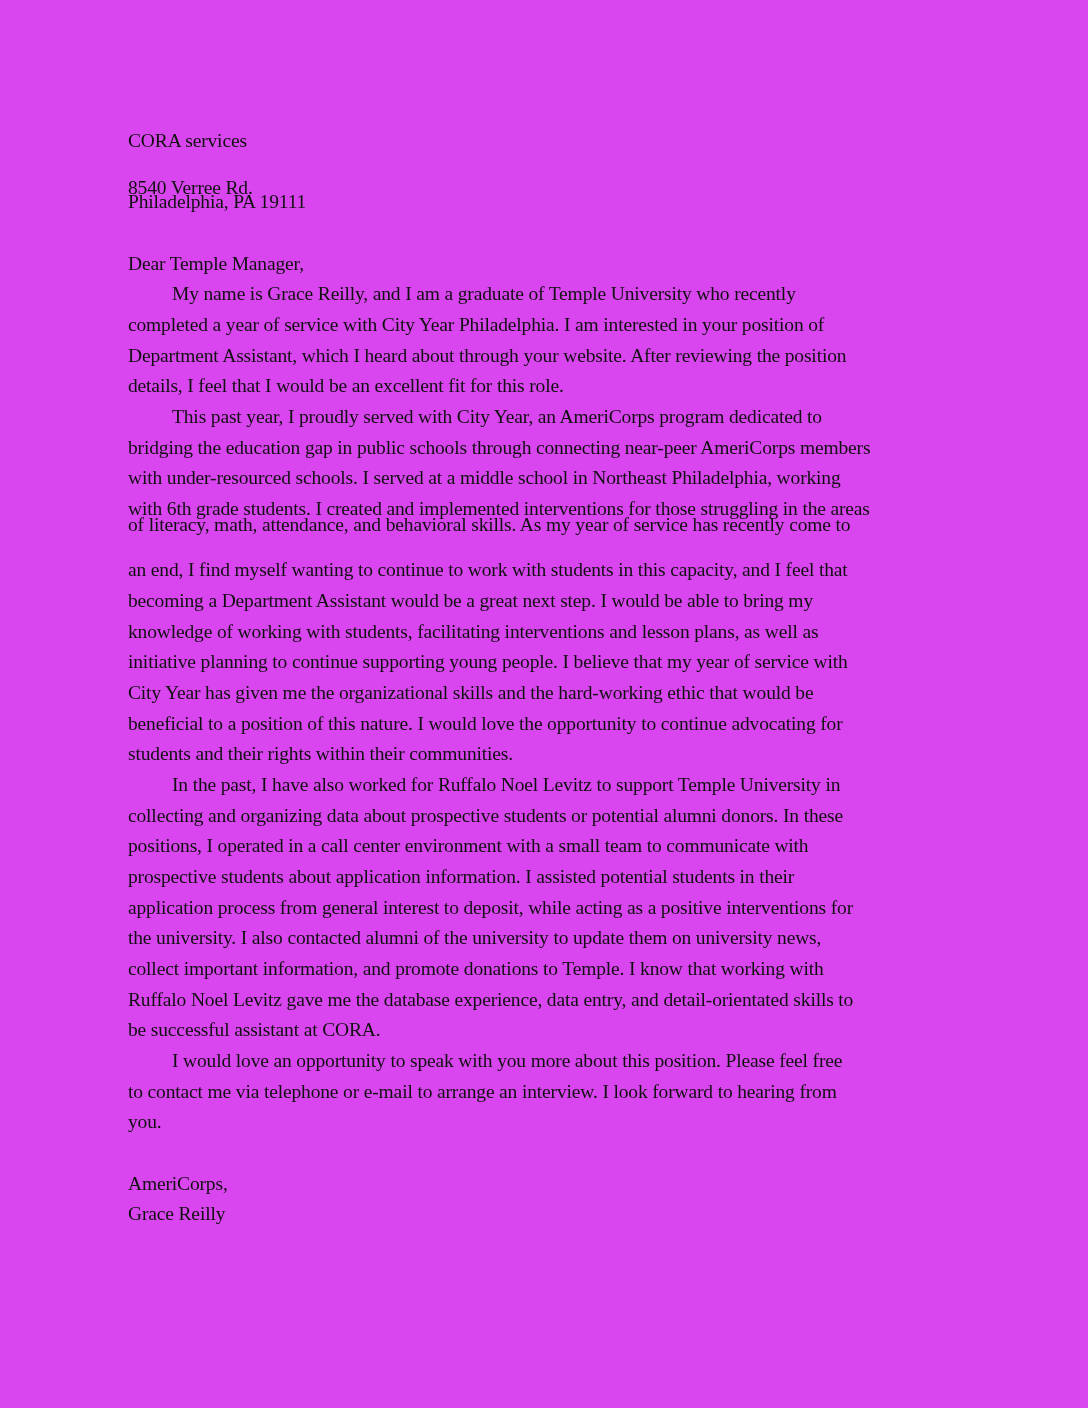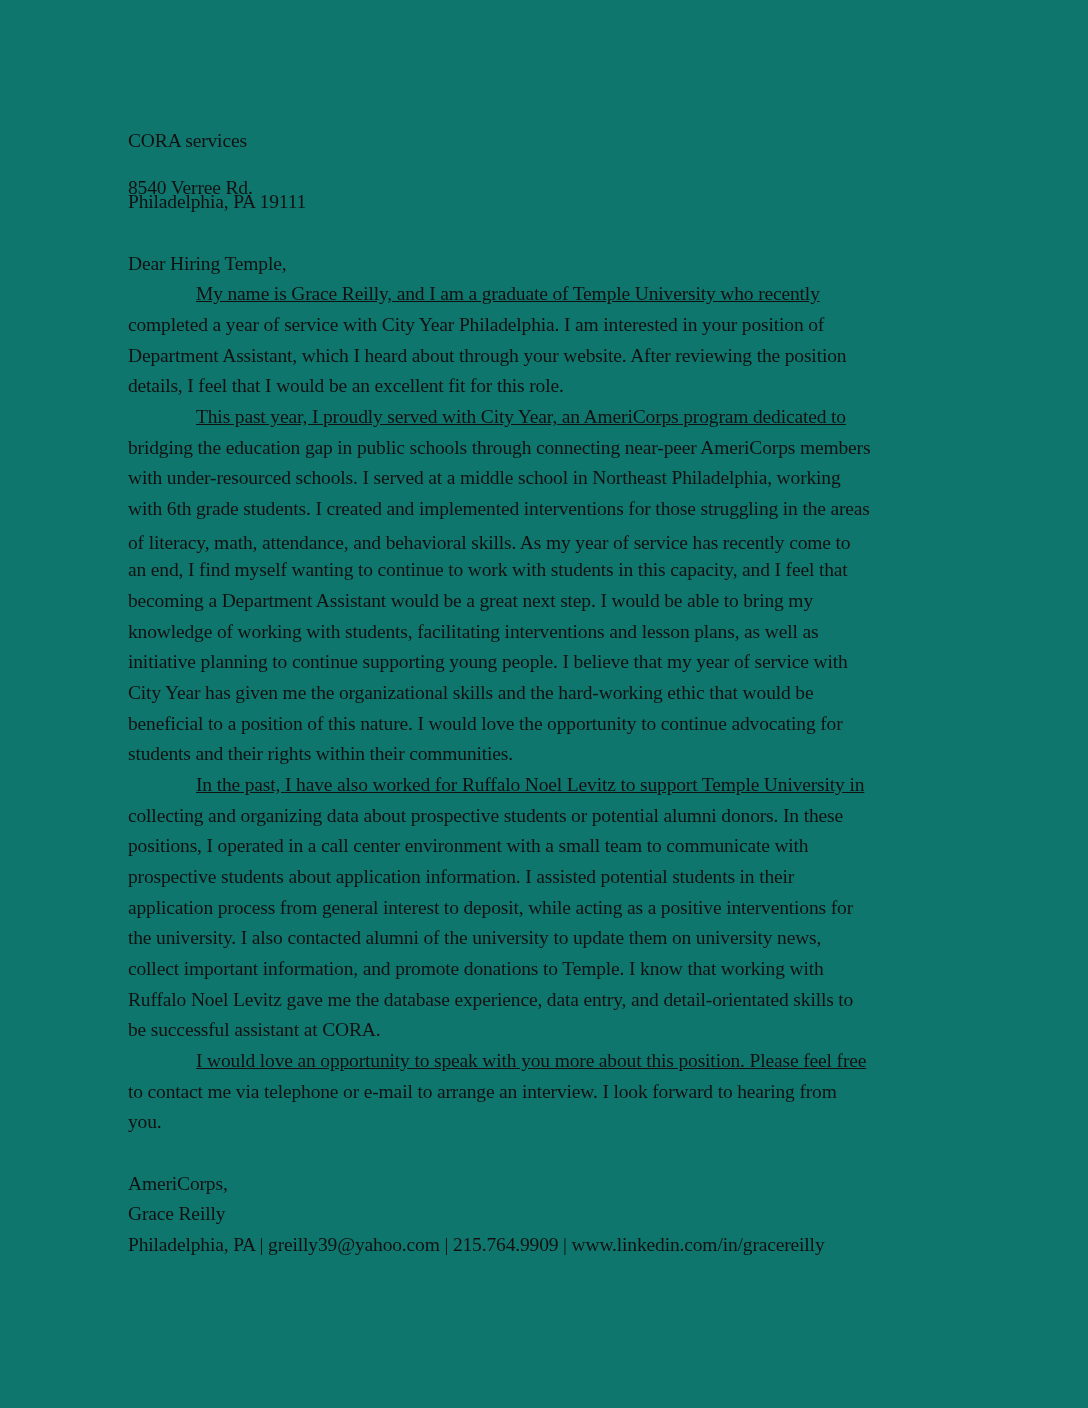--- a/index.html
+++ b/index.html
@@ -14,56 +14,56 @@
       overflow: hidden;
       font-family: "Liberation Serif", serif;
       color: #111111;
     }
     .page {
       position: absolute;
       left: 0;
       top: 0;
       width: 1088px;
       height: 1408px;
-      background: #0f766e;
+      background: #d946ef;
     }
     .line {
       position: absolute;
       left: 128px;
       font-size: 19.5px;
       line-height: 30.6px;
       white-space: nowrap;
       letter-spacing: -0.15px;
     }
-    .indent { left: 196px; text-decoration: underline; }
+    .indent { left: 172px; }
   </style>
 </head>
 <body>
 
 <div class="page">
 
   <div class="line" style="top:126px">CORA services</div>
   <div class="line" style="top:173px">8540 Verree Rd.</div>
   <div class="line" style="top:187px">Philadelphia, PA 19111</div>
 
-  <div class="line" style="top:249px">Dear Hiring Temple,</div>
+  <div class="line" style="top:249px">Dear Temple Manager,</div>
 
   <div>
     <div class="line indent" style="top:279px">My name is Grace Reilly, and I am a graduate of Temple University who recently</div>
     <div class="line" style="top:310px">completed a year of service with City Year Philadelphia. I am interested in your position of</div>
     <div class="line" style="top:341px">Department Assistant, which I heard about through your website. After reviewing the position</div>
     <div class="line" style="top:371px">details, I feel that I would be an excellent fit for this role.</div>
   </div>
 
   <div>
     <div class="line indent" style="top:402px">This past year, I proudly served with City Year, an AmeriCorps program dedicated to</div>
     <div class="line" style="top:433px">bridging the education gap in public schools through connecting near-peer AmeriCorps members</div>
     <div class="line" style="top:463px">with under-resourced schools. I served at a middle school in Northeast Philadelphia, working</div>
     <div class="line" style="top:494px">with 6th grade students. I created and implemented interventions for those struggling in the areas</div>
-    <div class="line" style="top:528px">of literacy, math, attendance, and behavioral skills. As my year of service has recently come to</div>
+    <div class="line" style="top:510px">of literacy, math, attendance, and behavioral skills. As my year of service has recently come to</div>
     <div class="line" style="top:555px">an end, I find myself wanting to continue to work with students in this capacity, and I feel that</div>
     <div class="line" style="top:586px">becoming a Department Assistant would be a great next step. I would be able to bring my</div>
     <div class="line" style="top:617px">knowledge of working with students, facilitating interventions and lesson plans, as well as</div>
     <div class="line" style="top:647px">initiative planning to continue supporting young people. I believe that my year of service with</div>
     <div class="line" style="top:678px">City Year has given me the organizational skills and the hard-working ethic that would be</div>
     <div class="line" style="top:709px">beneficial to a position of this nature. I would love the opportunity to continue advocating for</div>
     <div class="line" style="top:739px">students and their rights within their communities.</div>
   </div>
 
   <div>
@@ -79,14 +79,13 @@
   </div>
 
   <div>
     <div class="line indent" style="top:1046px">I would love an opportunity to speak with you more about this position. Please feel free</div>
     <div class="line" style="top:1077px">to contact me via telephone or e-mail to arrange an interview. I look forward to hearing from</div>
     <div class="line" style="top:1107px">you.</div>
   </div>
 
   <div class="line" style="top:1169px">AmeriCorps,</div>
   <div class="line" style="top:1199px">Grace Reilly</div>
-  <div class="line contact-line" style="top:1230px">Philadelphia, PA | greilly39@yahoo.com | 215.764.9909 | www.linkedin.com/in/gracereilly</div>
 </div>
 
 </body></html>

